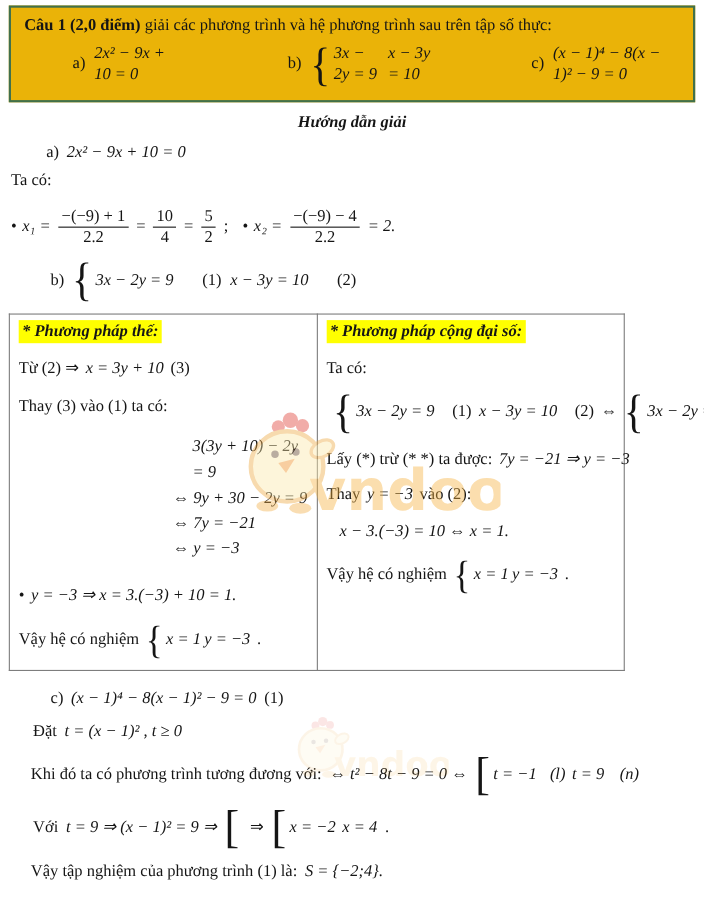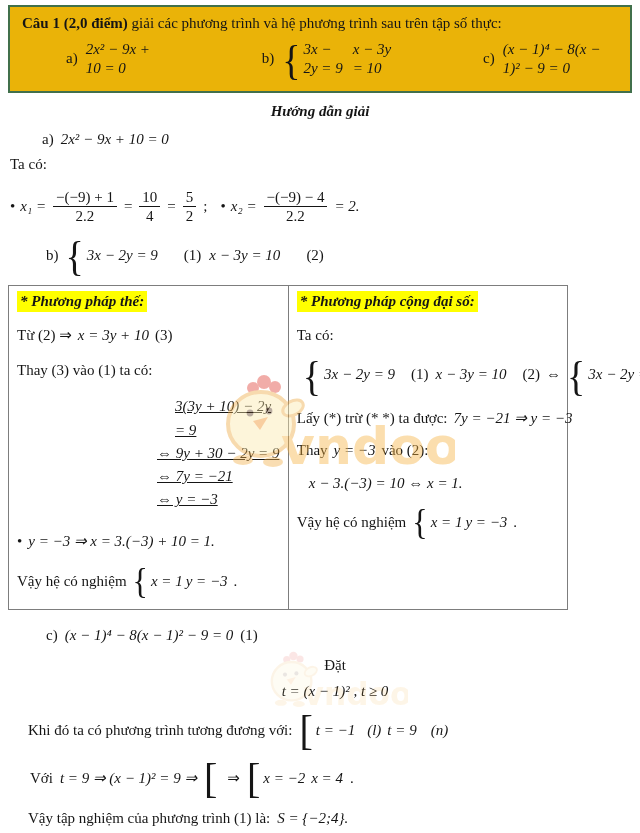--- a/index.html
+++ b/index.html
@@ -41,27 +41,27 @@
   .sys .rows{display:inline-flex;gap:5px;}
   .sys .row{display:flex;justify-content:space-between;gap:12px;}
   .tagu{font-style:normal;}
 
   
   table.methods{width:560px;margin:12px 8px 0 8px;border-collapse:collapse;table-layout:fixed;}
   table.methods td{border:1px solid #7d7d7d;vertical-align:top;padding:5px 8px 12px 8px;}
   td.mleft{width:47%;}
   .hl{background:#ffff00;font-weight:bold;font-style:italic;padding:1px 3px;display:inline-block;}
   .mline{display:flex;align-items:center;gap:6px;white-space:nowrap;} .mt12{margin-top:12px;} .mt14{margin-top:14px;} .mt16{margin-top:16px;} .mt20{margin-top:20px;}
-  .steps{margin-top:16px;text-decoration:underline;}
+  .steps{margin-top:16px;}
   .steps .step{display:block;padding-left:140px;line-height:1.55;}
   .steps .step:first-child{padding-left:158px;}
 
   
   .ln-c{margin:16px 0 0 46px;}
-  .ln-dat{margin:12px 0 0 30px;flex-direction:column;}
+  .ln-dat{margin:12px 0 0 30px;}
   .ln-khido{margin:10px 0 0 28px;}
   .ln-voi{margin:10px 0 0 30px;}
   .ln-vay{margin:12px 0 0 28px;}
 
   
   .wm{position:absolute;pointer-events:none;}
   .wm-main{left:205px;top:372px;opacity:0.42;}
   .wm-small{left:258px;top:650px;opacity:0.12;}
 </style>
 </head>
@@ -268,20 +268,21 @@
   <span class="tagu">(1)</span>
 </div>
 
 <div class="line ln-dat">
   <span class="up">Đặt</span>
   <span class="m">t = (x − 1)² , t ≥ 0</span>
 </div>
 
 <div class="line ln-khido">
   <span class="up">Khi đó ta có phương trình tương đương với:</span>
+  <span class="m">⇔ t² − 8t − 9 = 0 ⇔</span>
   <span class="sys">
     <span class="bracket">[</span>
     <span class="rows" style="gap:6px;">
       <span class="row" style="">
         <span class="m">t = −1</span>
         <span class="m">(l)</span>
       </span>
       <span class="row" style="gap:14px;">
         <span class="m">t = 9</span>
         <span class="m">(n)</span>

